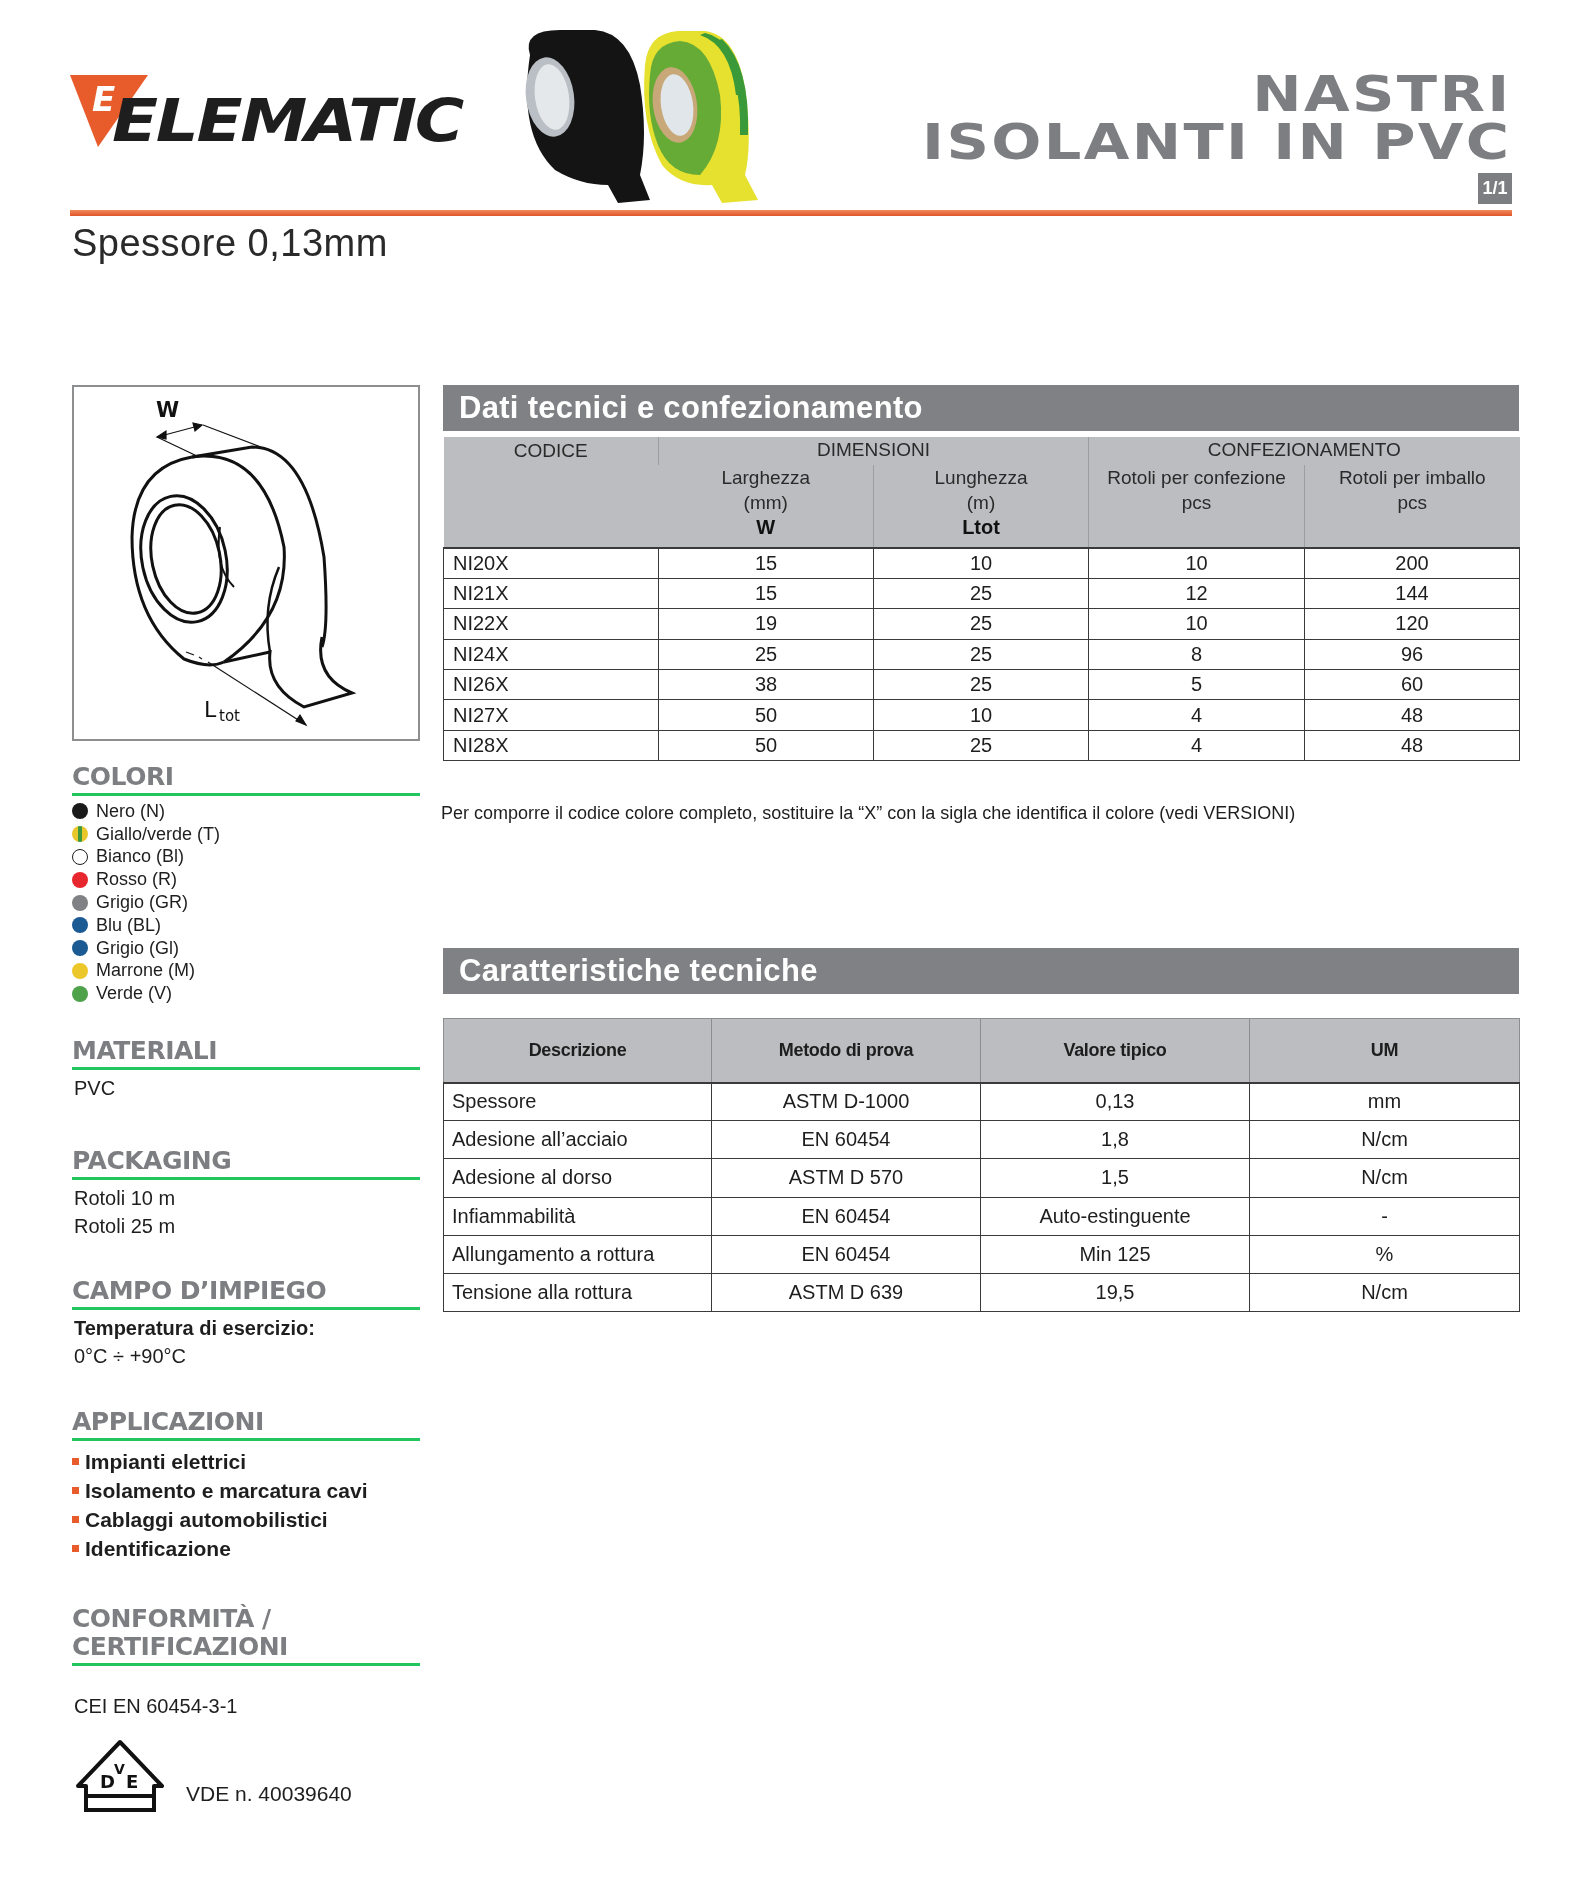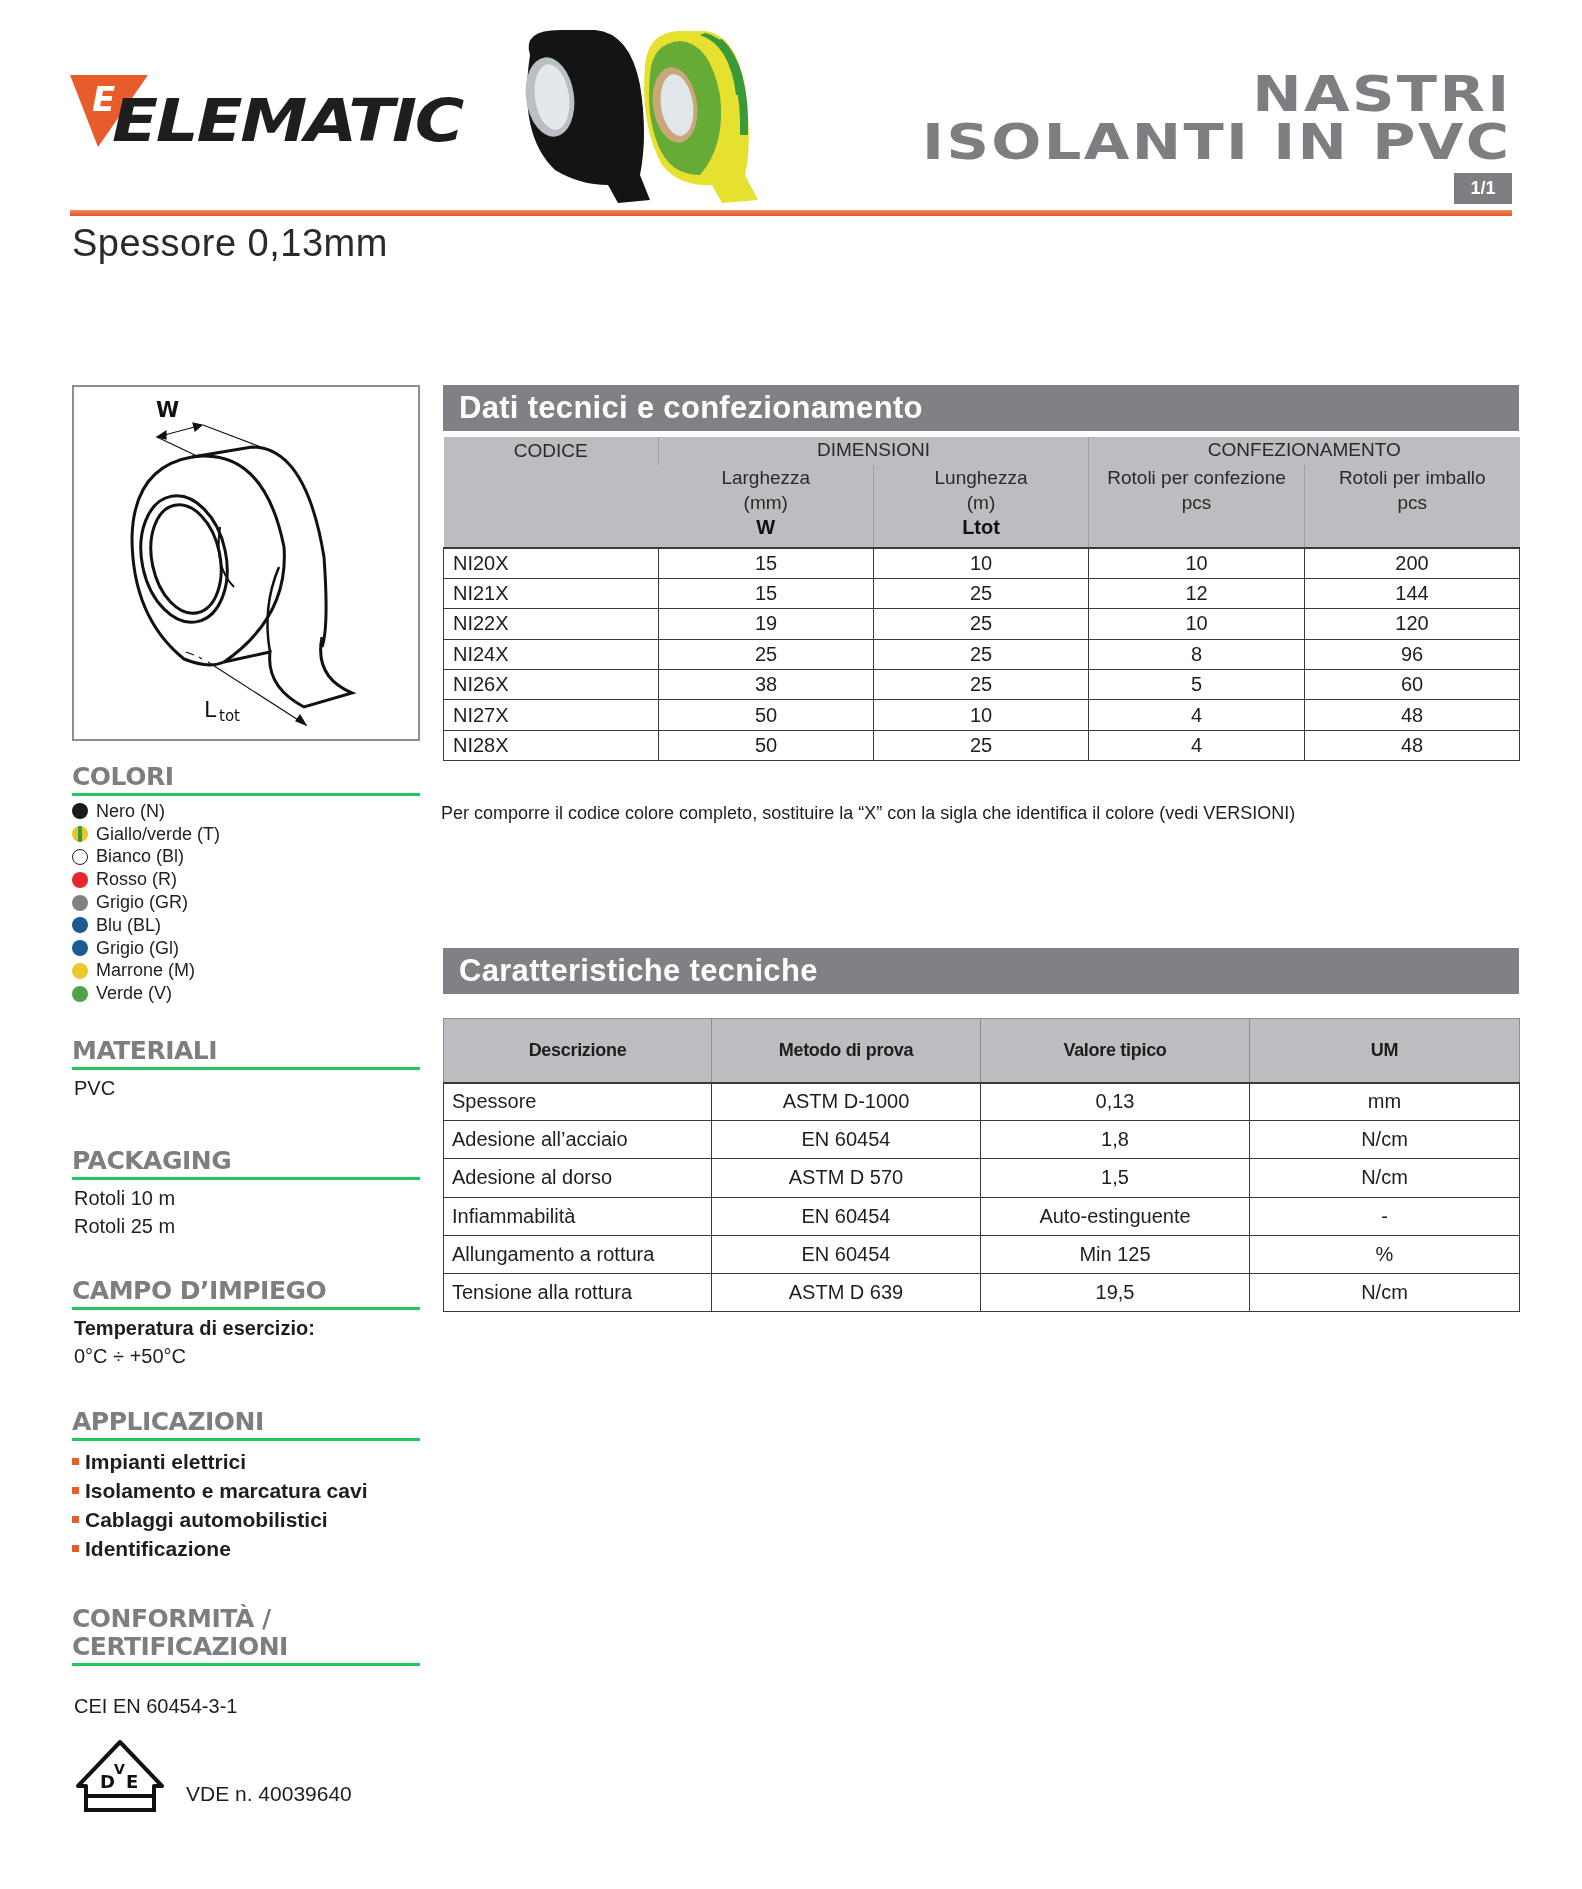--- a/index.html
+++ b/index.html
@@ -8,21 +8,21 @@
 
   
   .logo { position: absolute; left: 70px; top: 75px; width: 400px; height: 80px; }
   .logo svg { width: 400px; height: 80px; display: block; }
   .product-photo { position: absolute; left: 500px; top: 25px; width: 260px; height: 180px; }
   .product-photo svg { width: 260px; height: 180px; display: block; }
 
   .title-block { position: absolute; right: 70px; top: 70px; text-align: right; }
   .title-line { font-family: "DejaVu Sans", sans-serif; font-weight: bold; color: #7d7e81;
                 font-size: 50px; line-height: 48px; letter-spacing: 2px; transform: scaleX(1.18); transform-origin: right center; }
-  .page-badge { position: absolute; right: 70px; top: 173px; width: 58px; height: 31px; background: #7d7e81; color: #fff;
+  .page-badge { position: absolute; right: 70px; top: 173px; width: 34px; height: 31px; background: #7d7e81; color: #fff;
                 font-weight: bold; font-size: 18px; line-height: 31px; text-align: center; }
   .header-rule { position: absolute; left: 70px; top: 210px; width: 1442px; height: 6px;
                  background: linear-gradient(#f08a5c, #e0552a); }
 
   .subtitle { position: absolute; left: 72px; top: 222px; font-size: 38px; color: #2a2a2a; font-weight: normal; letter-spacing: 0.5px; }
 
   
   .diagram { position: absolute; left: 72px; top: 385px; width: 348px; height: 356px; border: 2px solid #8d8e90; background: #fff; }
   .diagram svg { width: 344px; height: 352px; display: block; }
 
@@ -198,21 +198,21 @@
   <div class="side-body">
     <div>Rotoli 10 m</div>
     <div>Rotoli 25 m</div>
   </div>
 </div>
 
 <div class="side-section" style="top:1277px;">
   <div class="side-heading">CAMPO D’IMPIEGO</div>
   <div class="side-body">
     <div class="strong">Temperatura di esercizio:</div>
-    <div>0°C ÷ +50°C</div>
+    <div>0°C ÷ +90°C</div>
   </div>
 </div>
 
 <div class="side-section" style="top:1408px;">
   <div class="side-heading">APPLICAZIONI</div>
   <ul class="app-list" id="app-list">
       <li class="app-item">
         <span class="bullet"></span>
         <span>Impianti elettrici</span>
       </li>

